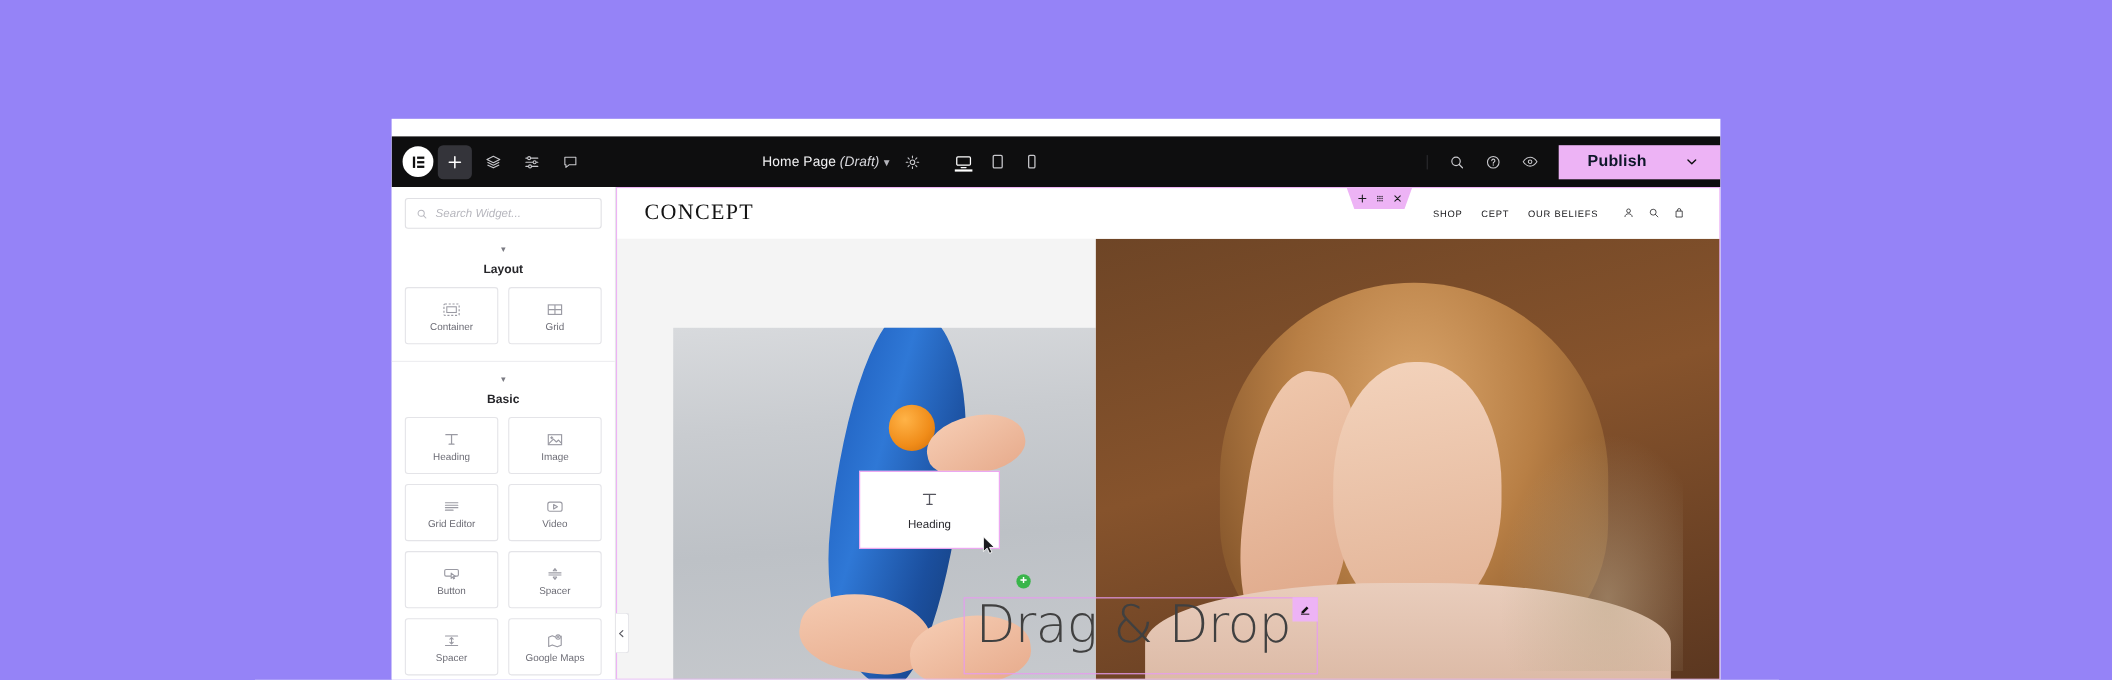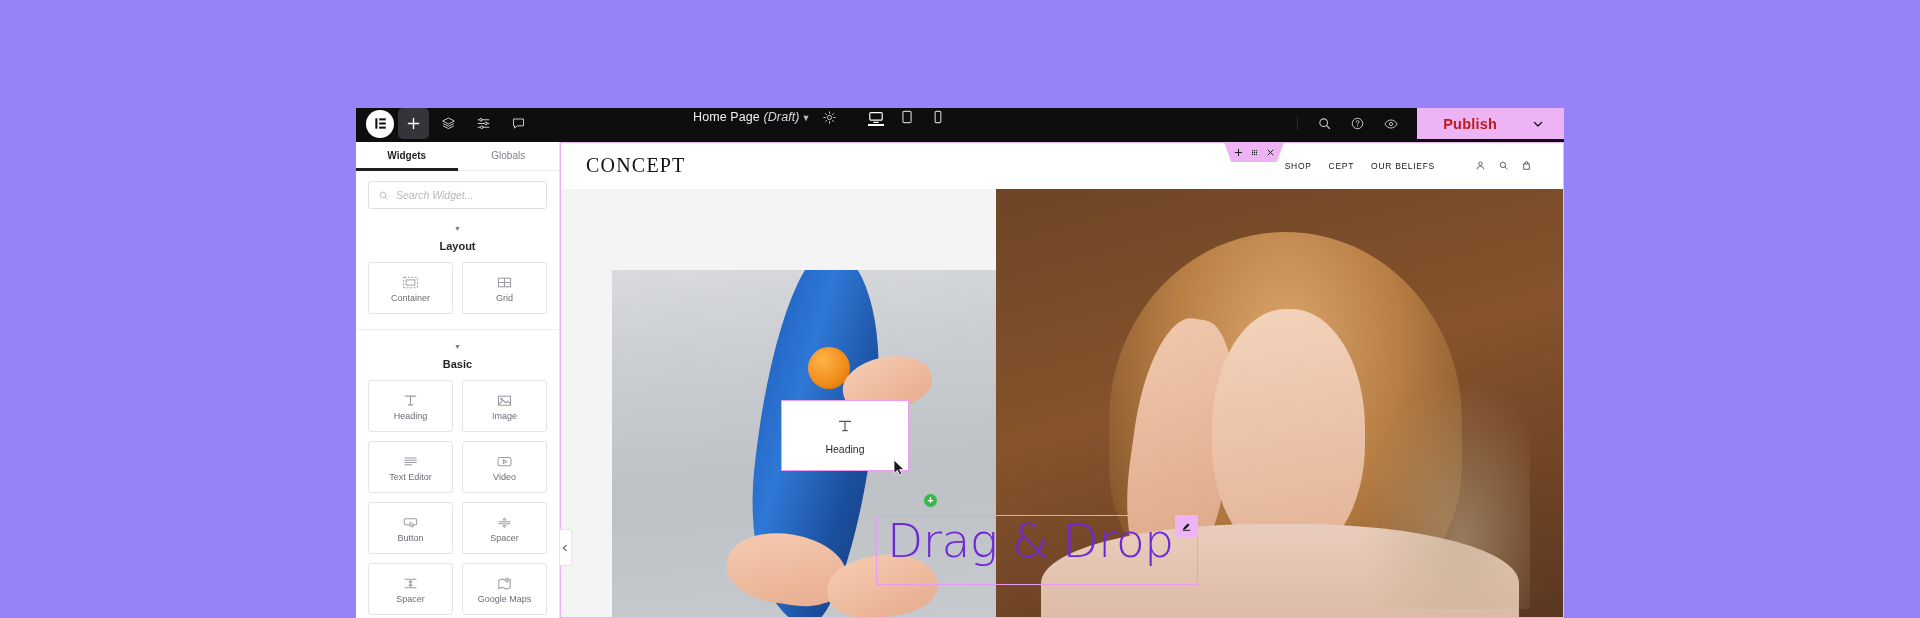--- a/index.html
+++ b/index.html
@@ -15,22 +15,22 @@
     position: absolute;
     left: 356px; top: 108px;
     width: 1208px; height: 510px;
     background: #fff;
     display: flex; flex-direction: column;
     overflow: hidden;
   }
 
   
   .topbar {
-    height: 34px; background: #0e0e0f; color: #fff;
-    display: flex; align-items: flex-start; flex-shrink: 0;
+    height: 46px; background: #0e0e0f; color: #fff;
+    display: flex; align-items: center; flex-shrink: 0; margin-top: 16px;
   }
   .tb-left { display: flex; align-items: center; gap: 4px; padding: 0 8px 0 10px; }
   .logo-btn {
     width: 28px; height: 28px; border-radius: 50%; background: #fff;
     display: flex; align-items: center; justify-content: center; flex-shrink: 0;
   }
   .icon-btn {
     width: 31px; height: 31px; border-radius: 5px;
     display: flex; align-items: center; justify-content: center;
     color: #c8c8cc; flex-shrink: 0;
@@ -54,21 +54,21 @@
   }
   .device-btn.sel { color: #fff; }
   .device-btn.sel::after {
     content:""; position: absolute; bottom: 0; left: 6px; right: 6px;
     height: 2px; background: #fff;
   }
 
   .tb-right { display: flex; align-items: stretch; margin-left: auto; }
   .util-group { display: flex; align-items: center; gap: 2px; padding: 0 11px; }
   .publish {
-    background: #EDB3F5; color: #b91c1c;
+    background: #EDB3F5; color: #0f172a;
     display: flex; align-items: center; gap: 34px;
     padding: 0 19px 0 26px; font-size: 14.5px; font-weight: bold;
     letter-spacing: .2px;
   }
 
   
   .body-split { flex: 1; display: flex; min-height: 0; }
 
   
   .panel {
@@ -120,21 +120,21 @@
   .canvas { flex: 1; position: relative; background: #fff; overflow: hidden; }
   .site-header {
     height: 47px; background: #fff; display: flex; align-items: center;
     padding: 0 32px 0 26px;
   }
   .brand {
     font-family: "Liberation Serif", serif; font-size: 20px;
     letter-spacing: 1.2px; color: #131313;
   }
   .brand .slash { display:inline-block; transform: skewX(-18px); }
-  .site-nav { margin-left: auto; display: flex; align-items: center; gap: 18px; }
+  .site-nav { margin-left: auto; display: flex; align-items: center; }
   .nav-links { display: flex; gap: 17px; }
   .nav-links span { font-size: 8.5px; letter-spacing: .7px; color: #17171a; }
   .nav-icons { display: flex; gap: 12px; margin-left: 22px; color: #17171a; }
 
   .hero { position: absolute; left:0; right:0; top:47px; bottom:0; display: flex; }
   .hero-left { width: 43.4%; position: relative; background: #f4f4f4; }
   .hero-right { flex: 1; position: relative; overflow: hidden; }
 
   
   .img-block {
@@ -212,21 +212,21 @@
     display: flex; align-items: center; justify-content: center;
     font-size: 11px; line-height: 1; font-weight: bold;
   }
 
   .dd-wrap {
     position: absolute; left: 316px; top: 373px; width: 322px; height: 70px;
     border: 1.5px solid #E79BF0; z-index: 25;
   }
   .dd-text {
     position: absolute; left: 10px; top: -3px;
-    font-size: 47px; color: #6d28d9; font-weight: 300;
+    font-size: 47px; color: #404040; font-weight: 300;
     letter-spacing: -0.5px; white-space: nowrap;
     font-family: "DejaVu Sans", sans-serif;
   }
   .edit-handle {
     position: absolute; right: -1px; top: -1px; width: 23px; height: 22px;
     background: #EDB3F5; display: flex; align-items: center; justify-content: center;
   }
   .collapse-tab {
     position: absolute; left: -1px; top: 387px; width: 13px; height: 37px;
     background: #fff; border: 1px solid #e4e4e8; border-left: none;
@@ -346,24 +346,20 @@
           <path d="M4.5 7 9 11.5 13.5 7" fill="none" stroke="#0e0e0f" stroke-width="1.6" stroke-linecap="round" stroke-linejoin="round"></path>
         </svg>
       </div>
     </div>
   </div>
 
   <div class="body-split">
 
     <div class="panel">
 
-      <div class="panel-tabs">
-        <div class="p-tab on">Widgets</div>
-        <div class="p-tab">Globals</div>
-      </div>
 
       <div class="panel-scroll">
         <div class="search-box">
           <svg width="11" height="11" viewBox="0 0 18 18">
             <circle cx="8" cy="8" r="4.6" fill="none" stroke="#b7b7be" stroke-width="1.5"></circle>
             <path d="M11.5 11.5 15 15" stroke="#b7b7be" stroke-width="1.5" stroke-linecap="round"></path>
           </svg>
           <span class="ph">Search Widget...</span>
         </div>
 
@@ -411,21 +407,21 @@
             </svg>
             <span class="wlabel">Image</span>
           </div>
 
           <div class="wcard">
             <svg width="19" height="19" viewBox="0 0 22 22">
               <g stroke="#9a9aa3" stroke-width="1.25" stroke-linecap="round">
                 <path d="M4.6 7h13M4.6 9.6h13M4.6 12.2h13M4.6 14.8h8"></path>
               </g>
             </svg>
-            <span class="wlabel">Text Editor</span>
+            <span class="wlabel">Grid Editor</span>
           </div>
 
           <div class="wcard">
             <svg width="19" height="19" viewBox="0 0 22 22">
               <rect x="3.5" y="6.4" width="15" height="9.6" rx="2.2" fill="none" stroke="#9a9aa3" stroke-width="1.2"></rect>
               <path d="M9.6 8.9 13.6 11.2 9.6 13.5z" fill="none" stroke="#9a9aa3" stroke-width="1.2" stroke-linejoin="round"></path>
             </svg>
             <span class="wlabel">Video</span>
           </div>
 

